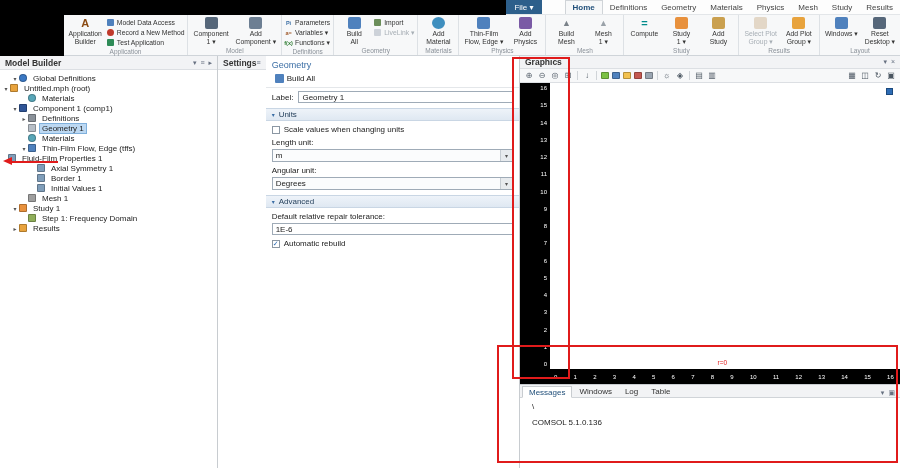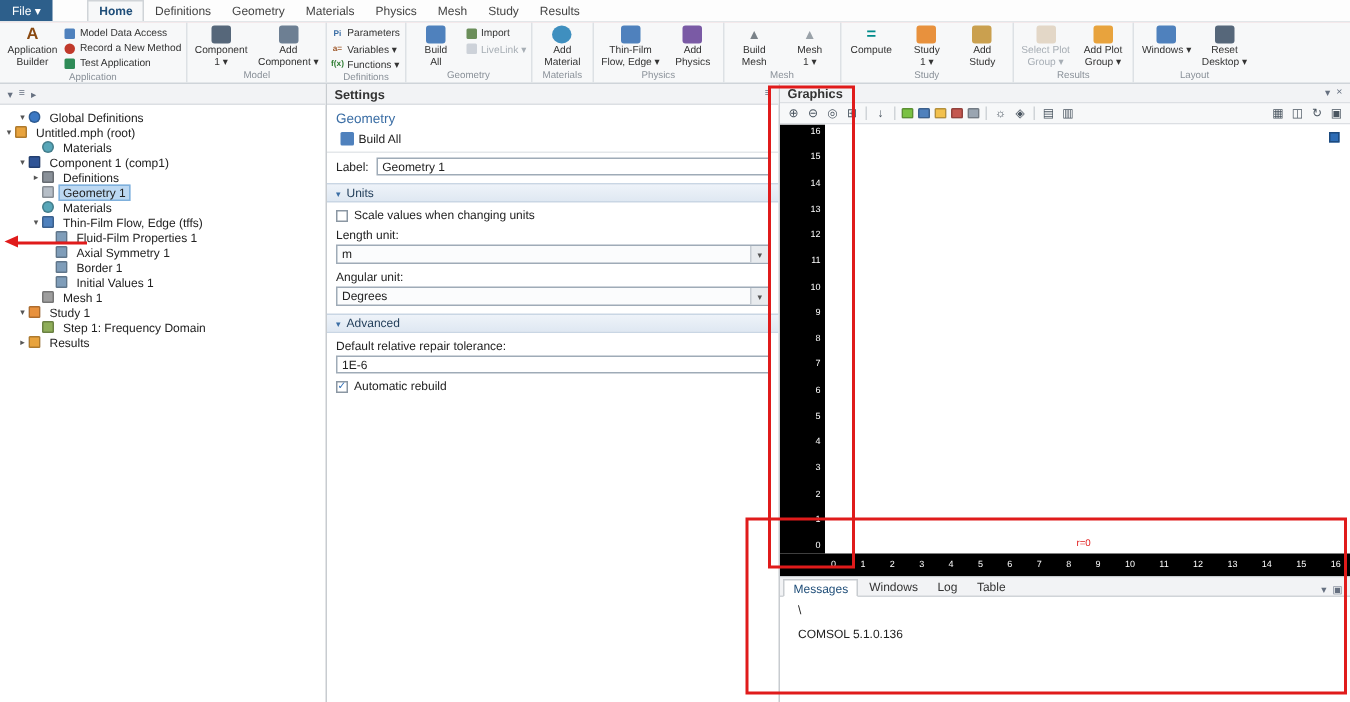--- a/index.html
+++ b/index.html
@@ -1,41 +1,41 @@
 <!DOCTYPE html>
 <html><head>
 <meta charset="utf-8">
 <style>
   * { box-sizing: border-box; margin: 0; padding: 0; }
   html,body { width:900px; height:468px; overflow:hidden; }
   body { font-family:"Liberation Sans", sans-serif; background:#fff; color:#222; position:relative; }
   .app { position:absolute; inset:0; display:flex; flex-direction:column; }
 
   
-  .ribbon { flex:0 0 56px; display:flex; flex-direction:column; background:#fca5a5; }
+  .ribbon { flex:0 0 56px; display:flex; flex-direction:column; background:#000000;align-items:flex-end; }
   .tabbar { height:15px; display:flex; align-items:stretch; background:#fdfdfd; border-bottom:1px solid #e3e6e9; }
   .file-btn { background:#2d5f8b; color:#fff; font-size:8px; padding:0 8px; display:flex; align-items:center; cursor:default; }
   .tab { font-size:8px; padding:0 7px; display:flex; align-items:center; color:#444; }
   .tab.active { background:#f7f8f9; border:1px solid #d0d4d8; border-bottom:none; color:#1f4e79; font-weight:bold;margin-left:23px; }
   .ribbon-body { height:41px; display:flex; border-bottom:1px solid #cfd4d9; background:#f7f8f9; }
   .rgroup { display:flex; flex-direction:column; border-right:1px solid #dde1e5; padding:1px 3px 0; }
   .rgroup-items { flex:1; display:flex; align-items:flex-start; gap:3px; }
   .rgroup-label { font-size:6.5px; color:#8a9199; text-align:center; padding:1px 2px; white-space:nowrap; }
   .bigbtn { display:flex; flex-direction:column; align-items:center; min-width:34px; font-size:6.8px; color:#333; text-align:center; line-height:1.12; padding:1px 2px 0; white-space:nowrap; }
   .bicon { width:13px; height:12px; margin-bottom:1px; display:flex; align-items:center; justify-content:center; font-size:9px; font-weight:bold; border-radius:2px; }
   .smallcol { display:flex; flex-direction:column; gap:1px; padding-top:2px; }
   .smallbtn { display:flex; align-items:center; gap:3px; font-size:6.8px; color:#333; height:9px; white-space:nowrap; }
   .sicon { width:7px; height:7px; border-radius:1px; flex:0 0 auto; display:flex; align-items:center; justify-content:center; font-size:5.5px; font-weight:bold; }
   .disabled { color:#a7aeb5; }
   .disabled .bicon, .disabled .sicon { opacity:.45; }
 
   
   .main { flex:1; display:flex; min-height:0; }
   .model-builder { width:218px; border-right:1px solid #c8ccd0; display:flex; flex-direction:column; background:#fff; }
-  .settings { width:302px; border-right:1px solid #c8ccd0; display:flex; flex-direction:column; background:#fff; }
+  .settings { width:302px; border-right:1px solid #c8ccd0; display:flex; background:#fff; }
   .right-col { flex:1; display:flex; flex-direction:column; min-width:0; }
 
   .panel-header { height:14px; display:flex; align-items:center; padding:0 5px; background:#f2f3f5; border-bottom:1px solid #dcdfe3; }
   .panel-title { font-size:8.5px; font-weight:bold; color:#333; flex:1; white-space:nowrap; }
   .panel-tools { display:flex; gap:4px; font-size:7px; color:#667080; }
 
   
   .tree { flex:1; padding-top:3px; font-size:8px; overflow:hidden; position:relative; }
   .trow { display:flex; align-items:center; height:10px; white-space:nowrap; }
   .texp { width:8px; font-size:6px; color:#555; text-align:center; flex:0 0 auto; }
@@ -284,20 +284,21 @@
         <div class="rgroup-label">Layout</div>
       </div>
 
     </div>
   </div>
 
   <div class="main">
 
     <div class="model-builder">
       <div class="panel-header">
+        <span class="panel-title">Model Builder</span>
         <span class="panel-tools">
           <span>▾</span>
           <span>≡</span>
           <span>▸</span>
         </span>
       </div>
       <div class="tree">
         <div class="trow" style="padding-left:11px">
           <span class="texp">▾</span>
           <span class="ticon" style="background:#3b78c3;border-radius:50%"></span>
@@ -331,21 +332,21 @@
         <div class="trow" style="padding-left:20px">
           <span class="texp"></span>
           <span class="ticon" style="background:#58a6b8;border-radius:50%"></span>
           <span class="tlabel">Materials</span>
         </div>
         <div class="trow" style="padding-left:20px">
           <span class="texp">▾</span>
           <span class="ticon" style="background:#4f81bd"></span>
           <span class="tlabel">Thin-Film Flow, Edge (tffs)</span>
         </div>
-        <div class="trow" style="padding-left:29px">
+        <div class="trow" style="">
           <span class="texp"></span>
           <span class="ticon" style="background:#7f9db9"></span>
           <span class="tlabel">Fluid-Film Properties 1</span>
         </div>
         <div class="trow" style="padding-left:29px">
           <span class="texp"></span>
           <span class="ticon" style="background:#7f9db9"></span>
           <span class="tlabel">Axial Symmetry 1</span>
         </div>
         <div class="trow" style="padding-left:29px">

